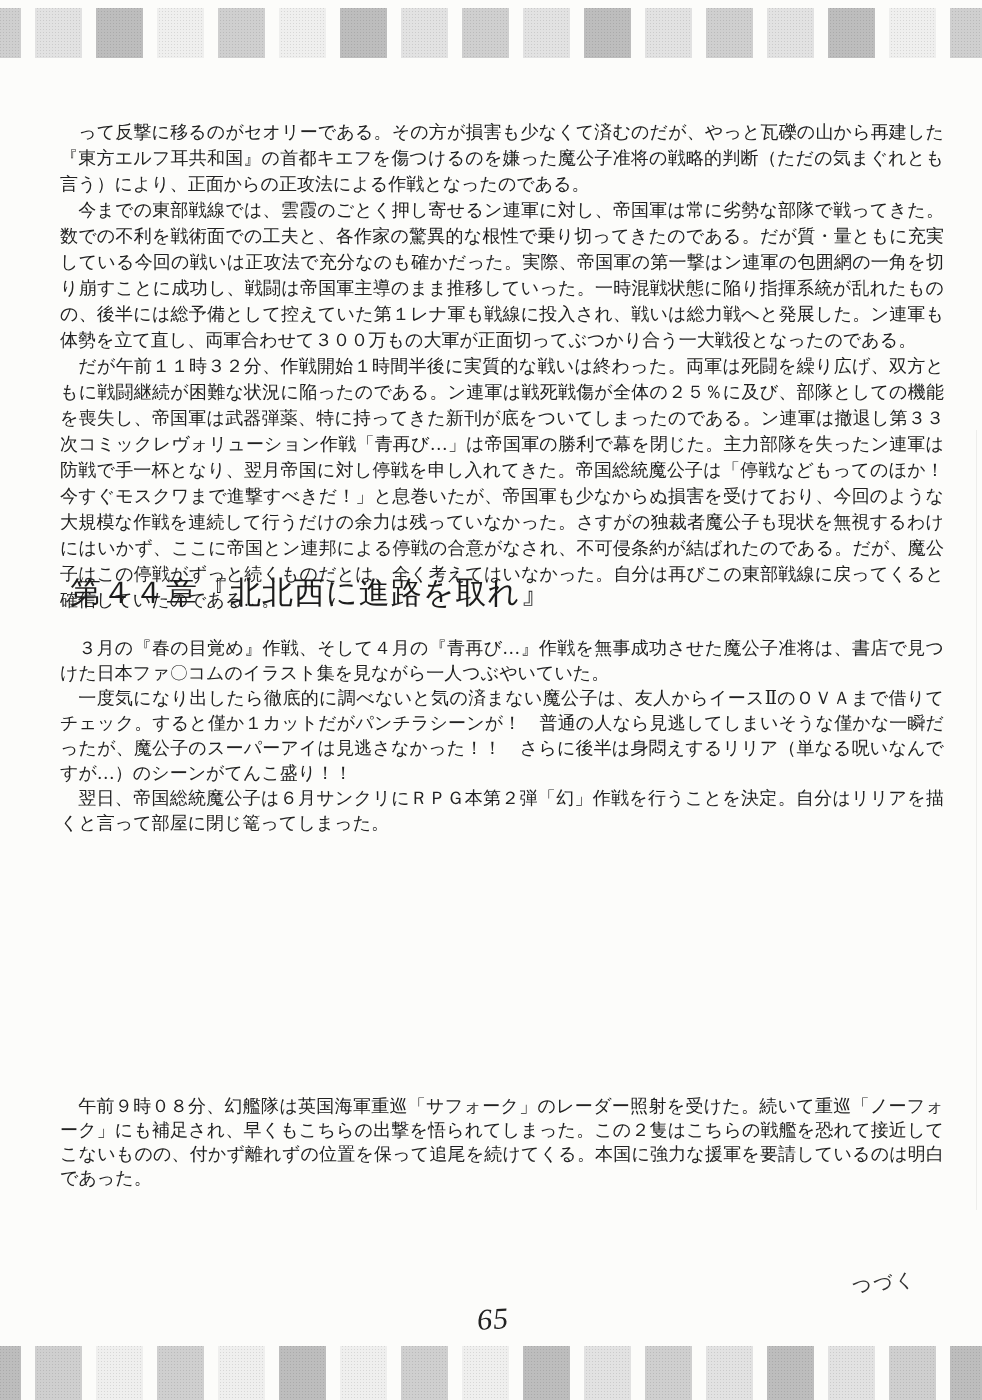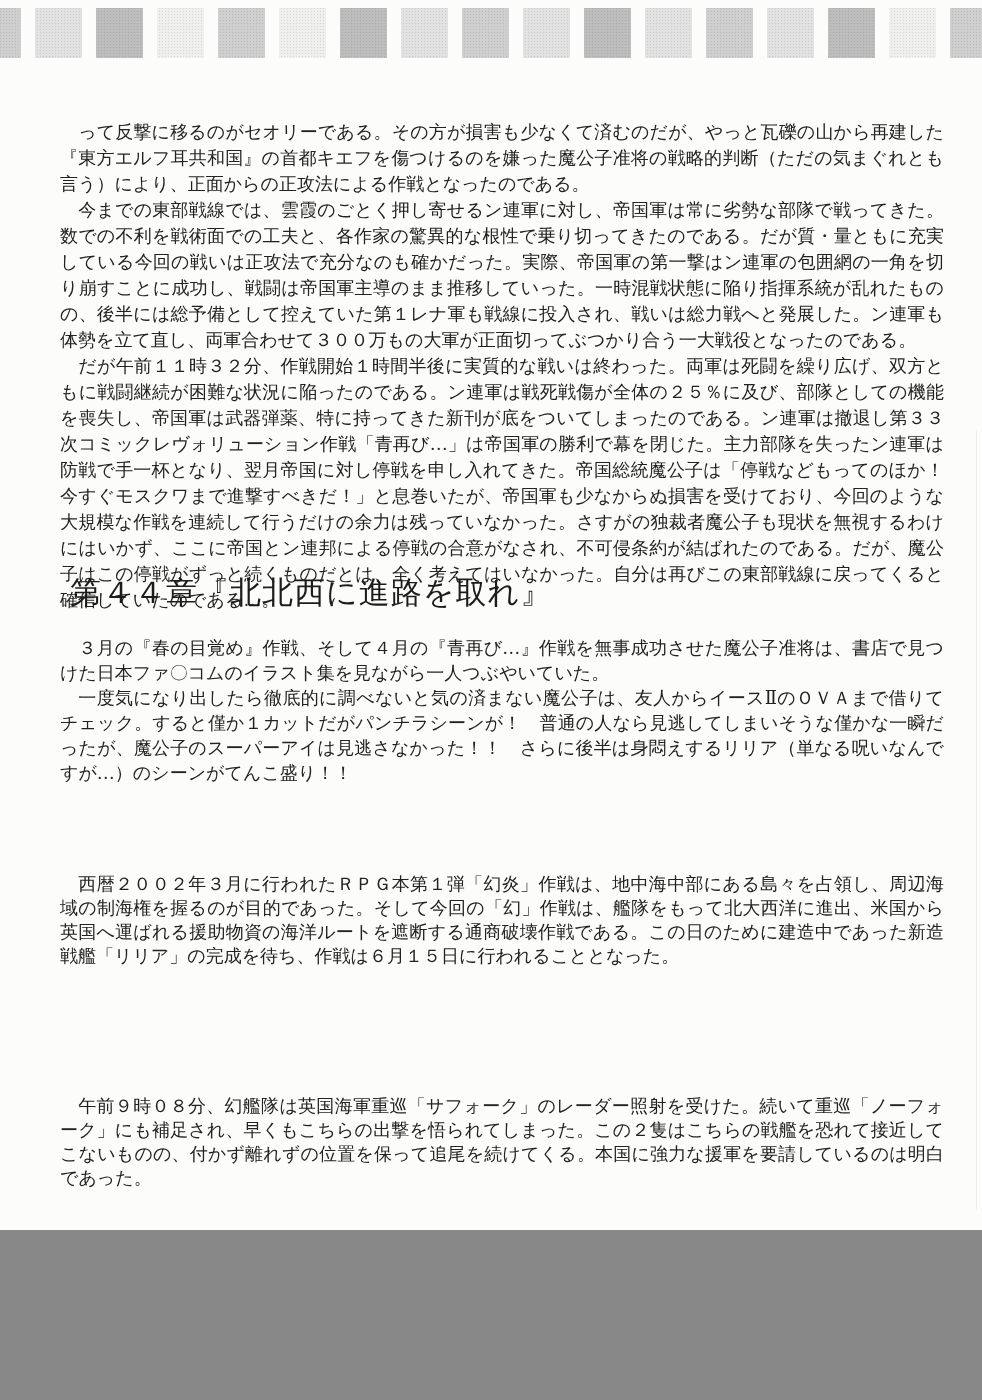--- a/index.html
+++ b/index.html
@@ -1,18 +1,18 @@
 <!DOCTYPE html>
 <html><head>
 <meta charset="utf-8">
 <style>
   html,body{margin:0;padding:0;background:#888;}
   .page{
     position:relative;
-    width:982px;height:1230px;
+    width:982px;height:1400px;
     background:#fcfcfa;
     overflow:hidden;
     font-family:"Liberation Serif","DejaVu Serif",serif;
     color:#222;
   }
   
   .border-strip{
     position:absolute;left:0;width:100%;
     display:flex;flex-wrap:nowrap;
     overflow:hidden;
@@ -96,24 +96,24 @@
     <p>　って反撃に移るのがセオリーである。その方が損害も少なくて済むのだが、やっと瓦礫の山から再建した『東方エルフ耳共和国』の首都キエフを傷つけるのを嫌った魔公子准将の戦略的判断（ただの気まぐれとも言う）により、正面からの正攻法による作戦となったのである。</p>
     <p>　今までの東部戦線では、雲霞のごとく押し寄せるン連軍に対し、帝国軍は常に劣勢な部隊で戦ってきた。数での不利を戦術面での工夫と、各作家の驚異的な根性で乗り切ってきたのである。だが質・量ともに充実している今回の戦いは正攻法で充分なのも確かだった。実際、帝国軍の第一撃はン連軍の包囲網の一角を切り崩すことに成功し、戦闘は帝国軍主導のまま推移していった。一時混戦状態に陥り指揮系統が乱れたものの、後半には総予備として控えていた第１レナ軍も戦線に投入され、戦いは総力戦へと発展した。ン連軍も体勢を立て直し、両軍合わせて３００万もの大軍が正面切ってぶつかり合う一大戦役となったのである。</p>
     <p>　だが午前１１時３２分、作戦開始１時間半後に実質的な戦いは終わった。両軍は死闘を繰り広げ、双方ともに戦闘継続が困難な状況に陥ったのである。ン連軍は戦死戦傷が全体の２５％に及び、部隊としての機能を喪失し、帝国軍は武器弾薬、特に持ってきた新刊が底をついてしまったのである。ン連軍は撤退し第３３次コミックレヴォリューション作戦「青再び…」は帝国軍の勝利で幕を閉じた。主力部隊を失ったン連軍は防戦で手一杯となり、翌月帝国に対し停戦を申し入れてきた。帝国総統魔公子は「停戦などもってのほか！　今すぐモスクワまで進撃すべきだ！」と息巻いたが、帝国軍も少なからぬ損害を受けており、今回のような大規模な作戦を連続して行うだけの余力は残っていなかった。さすがの独裁者魔公子も現状を無視するわけにはいかず、ここに帝国とン連邦による停戦の合意がなされ、不可侵条約が結ばれたのである。だが、魔公子はこの停戦がずっと続くものだとは、全く考えてはいなかった。自分は再びこの東部戦線に戻ってくると確信していたのである…。</p>
   </div>
 
   <h1 class="chapter-heading">第４４章『北北西に進路を取れ』</h1>
 
   <div class="textcol block-b">
     <p>　３月の『春の目覚め』作戦、そして４月の『青再び…』作戦を無事成功させた魔公子准将は、書店で見つけた日本ファ〇コムのイラスト集を見ながら一人つぶやいていた。</p>
     <p>　一度気になり出したら徹底的に調べないと気の済まない魔公子は、友人からイースⅡのＯＶＡまで借りてチェック。すると僅か１カットだがパンチラシーンが！　普通の人なら見逃してしまいそうな僅かな一瞬だったが、魔公子のスーパーアイは見逃さなかった！！　さらに後半は身悶えするリリア（単なる呪いなんですが…）のシーンがてんこ盛り！！</p>
+    <p>　翌日、帝国総統魔公子は６月サンクリにＲＰＧ本第２弾「幻」作戦を行うことを決定。自分はリリアを描くと言って部屋に閉じ篭ってしまった。</p>
   </div>
 
   <div class="textcol block-c">
-    <p>　西暦２００２年３月に行われたＲＰＧ本第１弾「幻炎」作戦は、地中海中部にある島々を占領し、周辺海域の制海権を握るのが目的であった。そして今回の「幻」作戦は、艦隊をもって北大西洋に進出、米国から英国へ運ばれる援助物資の海洋ルートを遮断する通商破壊作戦である。この日のために建造中であった新造戦艦「リリア」の完成を待ち、作戦は６月１５日に行われることとなった。</p>
   </div>
 
   <div class="textcol block-d">
     <p>　午前９時０８分、幻艦隊は英国海軍重巡「サフォーク」のレーダー照射を受けた。続いて重巡「ノーフォーク」にも補足され、早くもこちらの出撃を悟られてしまった。この２隻はこちらの戦艦を恐れて接近してこないものの、付かず離れずの位置を保って追尾を続けてくる。本国に強力な援軍を要請しているのは明白であった。</p>
   </div>
 
   <div class="continued">つづく</div>
 
   <div class="page-number">65</div>
 

